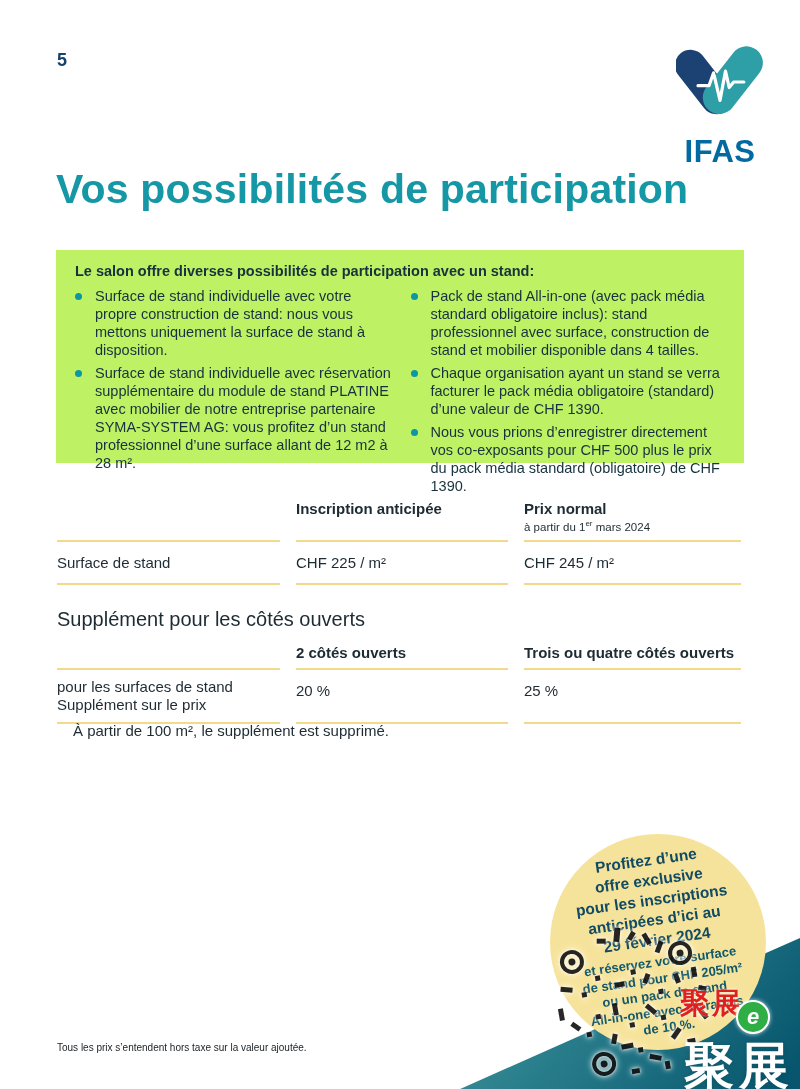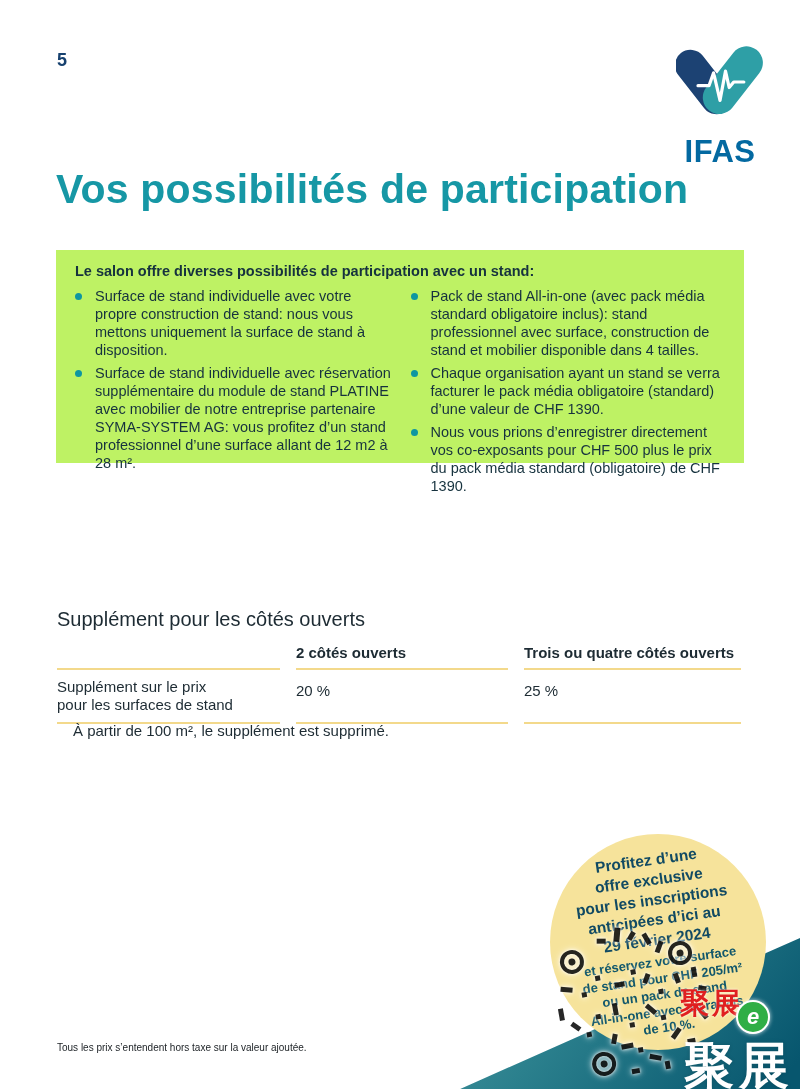--- a/index.html
+++ b/index.html
@@ -133,30 +133,41 @@
           <span class="b-text">Chaque organisation ayant un stand se verra facturer le pack média obligatoire (standard) d’une valeur de CHF 1390.</span>
         </div>
         <div class="bullet">
           <span class="dot"></span>
           <span class="b-text">Nous vous prions d’enregistrer directement vos co-exposants pour CHF 500 plus le prix du pack média standard (obligatoire) de CHF 1390.</span>
         </div>
       </div>
     </div>
   </div>
 
+  <div class="tbl tbl-1">
+    <div class="cell hdr underline"></div>
+    <div class="cell hdr underline">Inscription anticipée</div>
+    <div class="cell hdr underline">
+      <span>Prix normal</span>
+      <div class="sub-hdr"><span>à partir du 1</span><sup>er</sup><span> mars 2024</span></div>
+    </div>
+    <div class="cell body underline">Surface de stand</div>
+    <div class="cell body underline">CHF 225 / m²</div>
+    <div class="cell body underline">CHF 245 / m²</div>
+  </div>
 
   <div class="section-label">Supplément pour les côtés ouverts</div>
 
   <div class="tbl tbl-2">
     <div class="cell hdr underline"></div>
     <div class="cell hdr underline">2 côtés ouverts</div>
     <div class="cell hdr underline">Trois ou quatre côtés ouverts</div>
     <div class="cell underline two-line">
+      <div>pour les surfaces de stand</div>
       <div>Supplément sur le prix</div>
-      <div>pour les surfaces de stand</div>
     </div>
     <div class="cell body underline">20 %</div>
     <div class="cell body underline">25 %</div>
   </div>
 
   <div class="note">À partir de 100 m², le supplément est supprimé.</div>
 
   <div class="wedge"></div>
 
   <div class="promo-badge">

